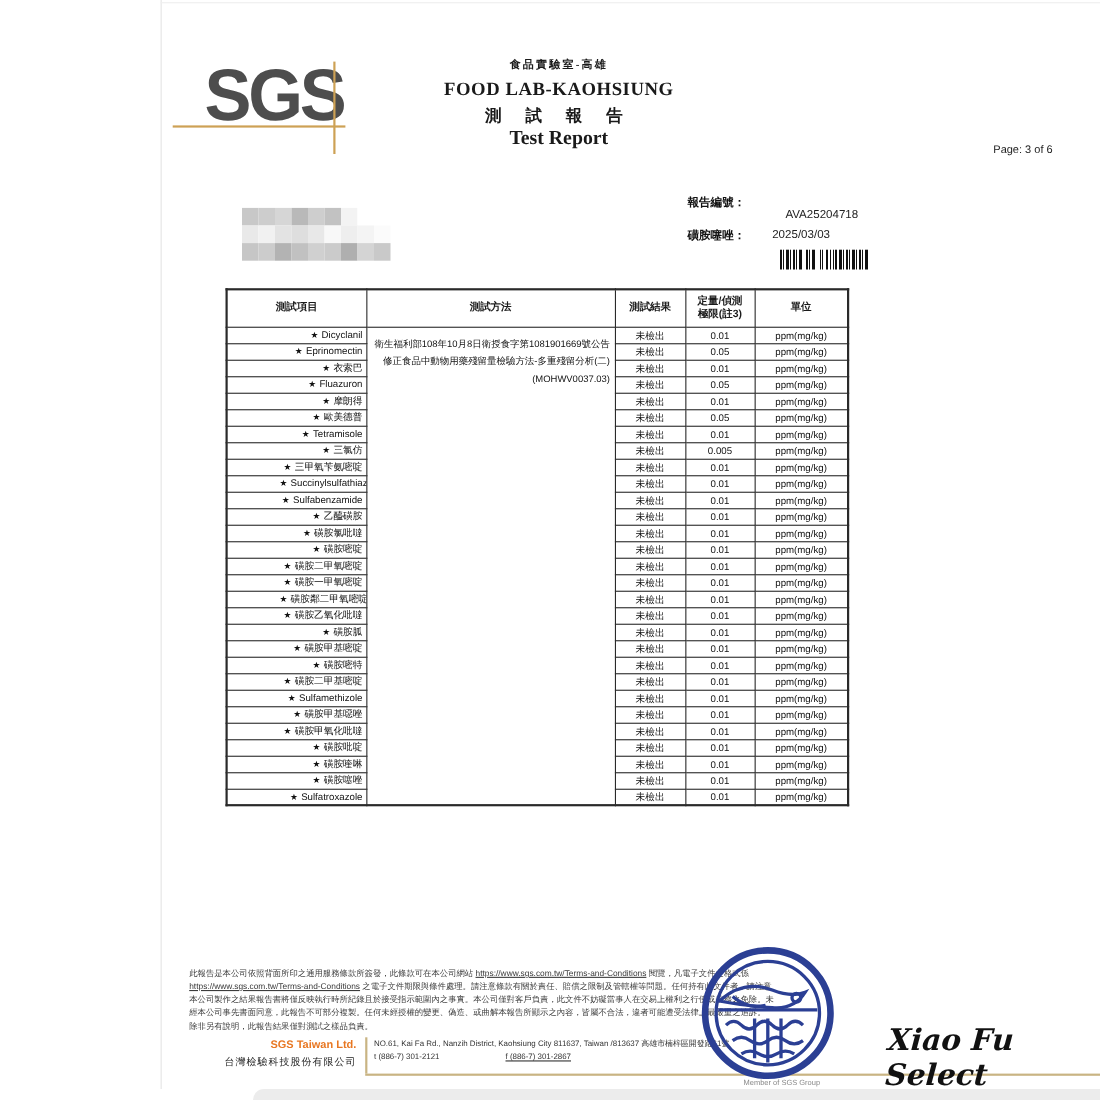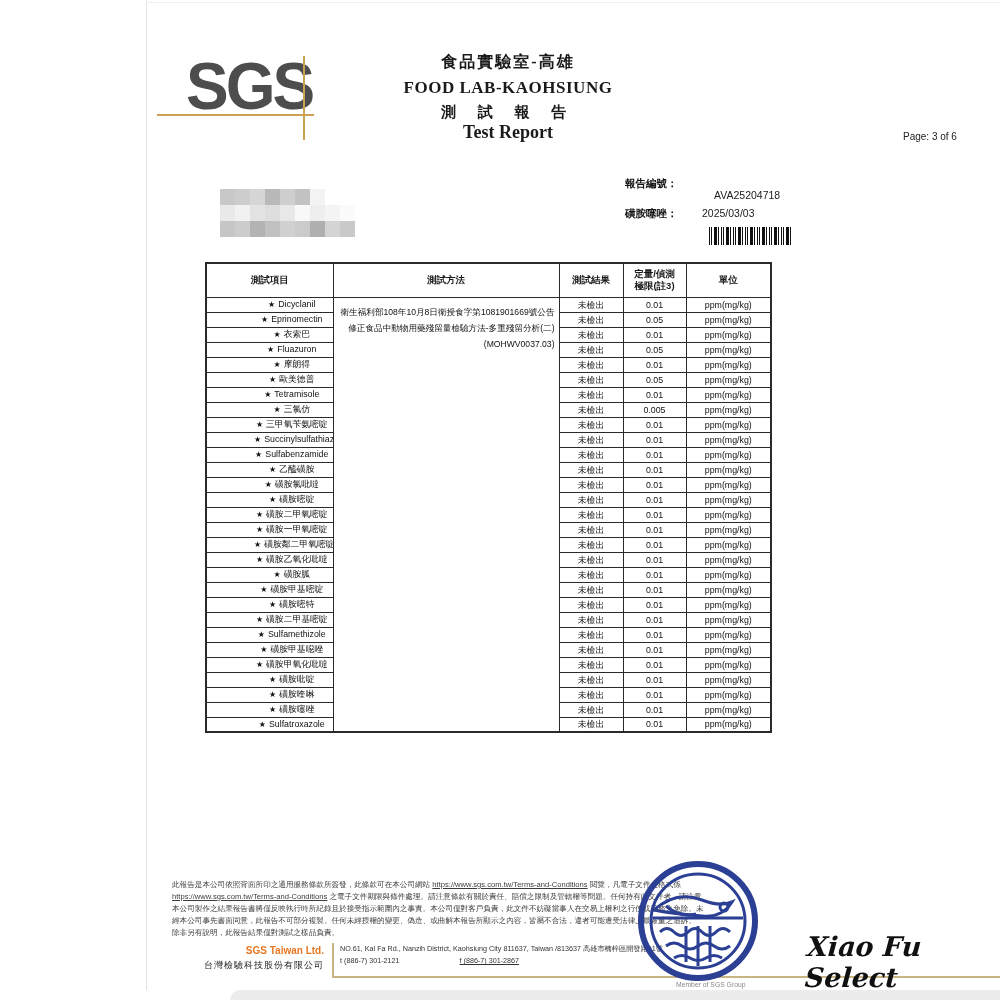--- a/index.html
+++ b/index.html
@@ -15,21 +15,21 @@
   .bottom-strip { left:230px; top:990px; width:770px; height:10px; background:#ececec; border-radius:10px 0 0 0; }
 
   
   .sgs-text { left:186px; top:48px; font-size:64px; font-weight:bold; letter-spacing:-3px;
               color:#4d4d4d; font-family:"Liberation Sans", sans-serif; transform:scaleY(1.04); transform-origin:top left; }
   .gold-h { left:157px; top:114px; width:157px; height:2px; background:#cda155; }
   .gold-v { left:303px; top:56px; width:2px; height:84px; background:#cda155; }
 
   
   .hdr { left:358px; top:52px; width:300px; text-align:center; font-family:"Liberation Serif", serif; }
-  .hdr .zh1 { font-size:16px; font-weight:bold; letter-spacing:2px; }
+  .hdr .zh1 { font-size:10px; font-weight:bold; letter-spacing:2px; }
   .hdr .en1 { font-size:17px; font-weight:bold; margin-top:5px; letter-spacing:0.5px; }
   .hdr .zh2 { font-size:15px; font-weight:bold; letter-spacing:9px; margin-top:5px; }
   .hdr .en2 { font-size:18px; font-weight:bold; }
   .page-ind { left:903px; top:131px; font-size:10px; font-family:"Liberation Sans", sans-serif; color:#222; }
 
   
   .mosaic { left:220px; top:189px; width:135px; height:48px; font-size:0; line-height:0; }
   .mosaic i { display:inline-block; width:15px; height:16px; }
 
   
@@ -38,21 +38,21 @@
   .barcode { left:709px; top:227px; width:82px; height:18px;
     background:repeating-linear-gradient(90deg,#111 0 1.5px,#fff 1.5px 2.5px,#111 2.5px 3.5px,#fff 3.5px 5.5px,#111 5.5px 8px,#fff 8px 9.5px,#111 9.5px 10px,#fff 10px 12px); }
 
   
   .tblwrap { left:205px; top:262px; }
   table { border-collapse:collapse; table-layout:fixed; width:565px; }
   th, td { border:1px solid #2a2a2a; overflow:hidden; }
   thead th { height:34px; font-size:9.5px; font-weight:bold; text-align:center; vertical-align:middle;
              line-height:12px; background:#fff; }
   tbody td { height:15px; font-size:8.8px; line-height:10px; color:#111; padding:1px 3px; }
-  td.c-item { text-align:center; white-space:nowrap;padding-left:47px; }
+  td.c-item { text-align:right; white-space:nowrap;padding-left:47px; }
   td.c-method { vertical-align:top; text-align:right; font-size:8.6px; line-height:16px; padding:6px 4px; }
   td.c-center { text-align:center; white-space:nowrap; }
   .star { font-size:8px; margin-right:3px; }
   table { border:2px solid #2a2a2a; }
 
   
   .disc { left:172px; top:879px; width:676px; font-size:7.6px; line-height:11.9px; color:#3c3c3c; }
   .disc .u { text-decoration:underline; }
 
   

